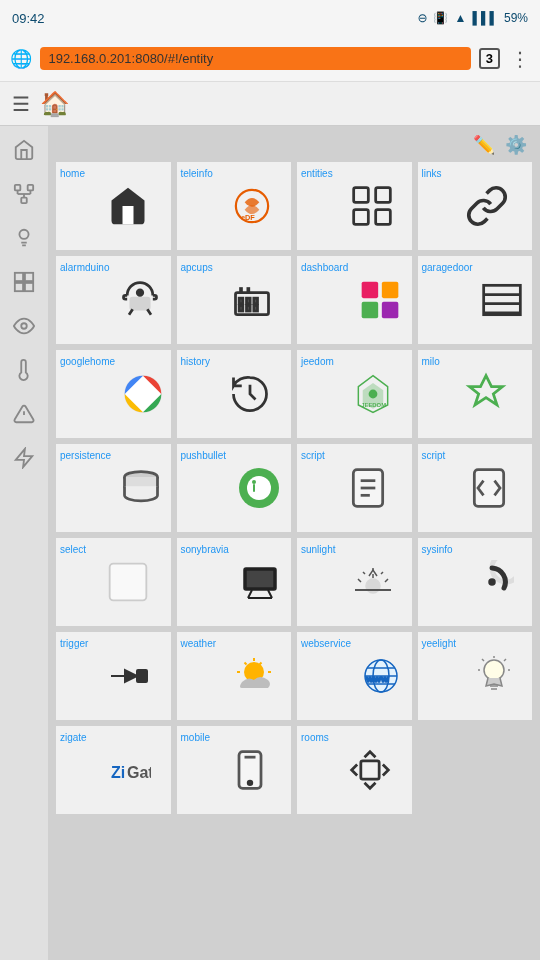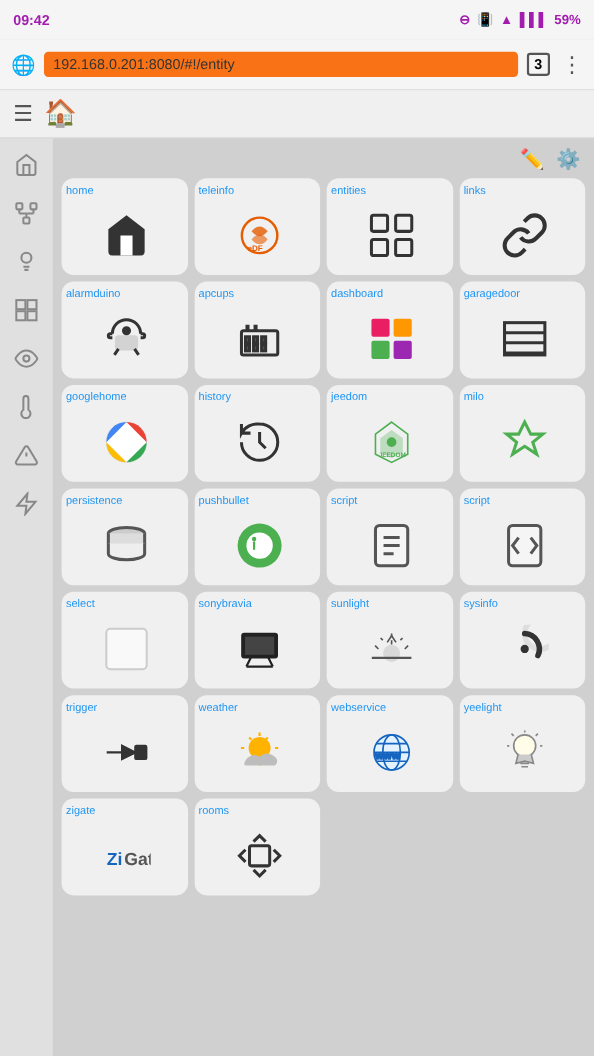--- a/index.html
+++ b/index.html
@@ -14,22 +14,22 @@
 
     
     .status-bar {
       height: 36px;
       background: #f5f5f5;
       display: flex;
       align-items: center;
       justify-content: space-between;
       padding: 0 12px;
       font-size: 13px;
-      font-weight: bold;
-      color: #a21caf;
+      font-weight: normal;
+      color: #0c4a6e;
     }
     .status-left { display: flex; align-items: center; gap: 4px; }
     .status-right { display: flex; align-items: center; gap: 6px; font-size: 12px; }
 
     
     .address-bar {
       height: 46px;
       background: #f5f5f5;
       display: flex;
       align-items: center;
@@ -104,23 +104,23 @@
     }
 
     
     .grid {
       display: grid;
       grid-template-columns: repeat(4, 1fr);
       gap: 6px;
     }
     .grid-item {
       background: #f0f0f0;
-      border-radius: 11px;
-      display: flex;
-      flex-direction: column;
+      border-radius: 0;
+      display: flex;
+      flex-direction: row;
       align-items: center;
       justify-content: flex-start;
       padding: 6px 0 6px 4px;
       cursor: pointer;
       min-height: 88px;
     }
     .grid-item-label {
       font-size: 10px;
       color: #2196F3;
       align-self: flex-start;
@@ -533,20 +533,30 @@
       <div class="grid-item">
         <span class="grid-item-label">zigate</span>
         <div class="grid-item-icon">
           <svg viewBox="0 0 44 44" width="44" height="44">
             <text x="4" y="30" font-size="16" font-weight="bold" fill="#1565c0">Zi</text>
             <text x="20" y="30" font-size="16" font-weight="bold" fill="#555">Gate</text>
           </svg>
         </div>
       </div>
 
+      <div class="grid-item">
+        <span class="grid-item-label">mobile</span>
+        <div class="grid-item-icon">
+          <svg viewBox="0 0 24 24" fill="none" stroke="#333" stroke-width="1.5" width="44" height="44">
+            <rect x="6" y="2" width="12" height="20" rx="2" fill="#f5f5f5" stroke="#555"></rect>
+            <circle cx="12" cy="19" r="1" fill="#555"></circle>
+            <line x1="9" y1="5" x2="15" y2="5" stroke="#555"></line>
+          </svg>
+        </div>
+      </div>
 
       <div class="grid-item">
         <span class="grid-item-label">rooms</span>
         <div class="grid-item-icon">
           <svg viewBox="0 0 24 24" fill="none" stroke="#333" stroke-width="1.5" width="44" height="44">
             <polyline points="5 9 2 12 5 15" stroke="#333"></polyline>
             <polyline points="19 9 22 12 19 15" stroke="#333"></polyline>
             <polyline points="9 5 12 2 15 5" stroke="#333"></polyline>
             <polyline points="9 19 12 22 15 19" stroke="#333"></polyline>
             <rect x="7" y="7" width="10" height="10" rx="1" fill="none" stroke="#333"></rect>

